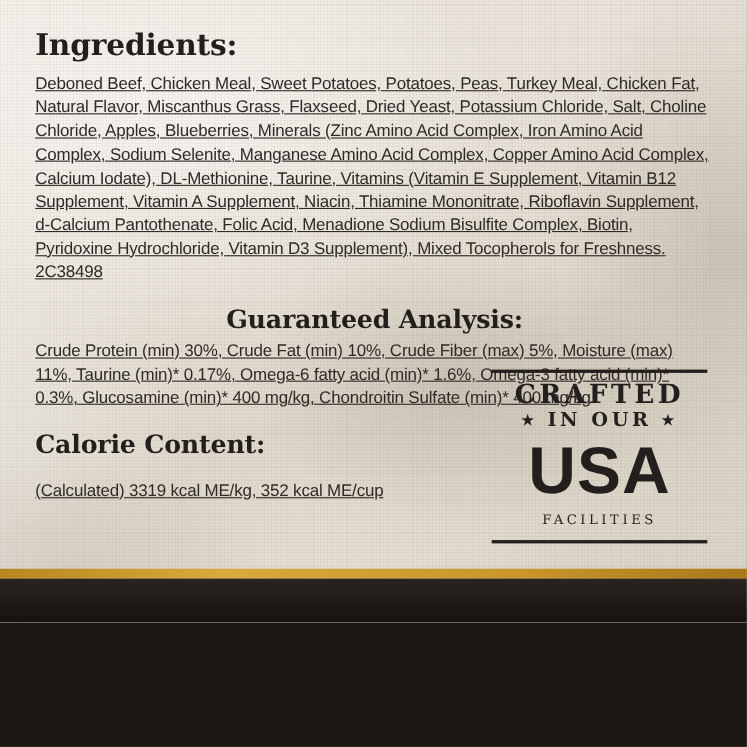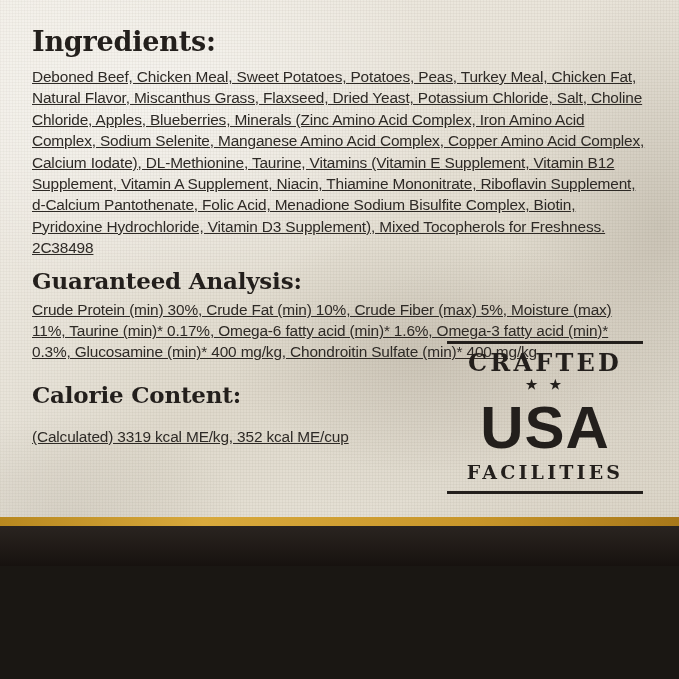--- a/index.html
+++ b/index.html
@@ -50,21 +50,21 @@
     box-sizing: border-box;
   }
   h2.section-title {
     font-family: "DejaVu Serif", serif;
     font-weight: bold;
     color: #231f1c;
     letter-spacing: -0.2px;
     margin: 0 0 6px 0;
   }
   #ingredients-title { font-size: 27px; line-height: 32px; margin-bottom: 8px; }
-  #guaranteed-title  { font-size: 23px; line-height: 28px; margin-top: 8px; margin-bottom: 4px;}
+  #guaranteed-title  { font-size: 23px; line-height: 28px; margin-top: 18px; margin-bottom: 4px; text-align: center;}
   #calorie-title     { font-size: 23px; line-height: 28px; margin-top: 18px; margin-bottom: 17px;}
 
   p.body-text {
     font-family: "Liberation Sans", sans-serif;
     font-size: 15.4px;
     line-height: 21.4px;
     color: #2e2a26;
     margin: 0;
     letter-spacing: -0.15px;
     text-decoration: underline;
@@ -119,22 +119,22 @@
   .usa-word {
     font-family: Liberation Sans, sans-serif;
     font-weight: bold;
     font-size: 60px;
     line-height: 62px;
     letter-spacing: 1px;
     margin: 4px 0 2px 0;
   }
   .facilities {
     font-family: "DejaVu Serif", serif;
-    font-weight: bold;
-    font-size: 19px;
+    font-weight: normal;
+    font-size: 12px;
     letter-spacing: 3.2px;
     line-height: 22px;
   }
 
   
   .band-gold {
     position: absolute;
     left: 0; right: 0;
     bottom: 40px;
     height: 9px;
@@ -169,20 +169,21 @@
     <div class="calorie-block">
       <p class="body-text">(Calculated) 3319 kcal ME/kg, 352 kcal ME/cup</p>
     </div>
   </div>
 
   <div class="usa-badge">
     <div class="rule"></div>
     <div class="crafted">CRAFTED</div>
     <div class="inourline">
       <span class="star">★</span>
+      <span>IN OUR</span>
       <span class="star">★</span>
     </div>
     <div class="usa-word">USA</div>
     <div class="facilities">FACILITIES</div>
     <div class="rule-bottom"></div>
   </div>
 
   <div class="band-gold"></div>
   <div class="band-dark"></div>
 </div>

